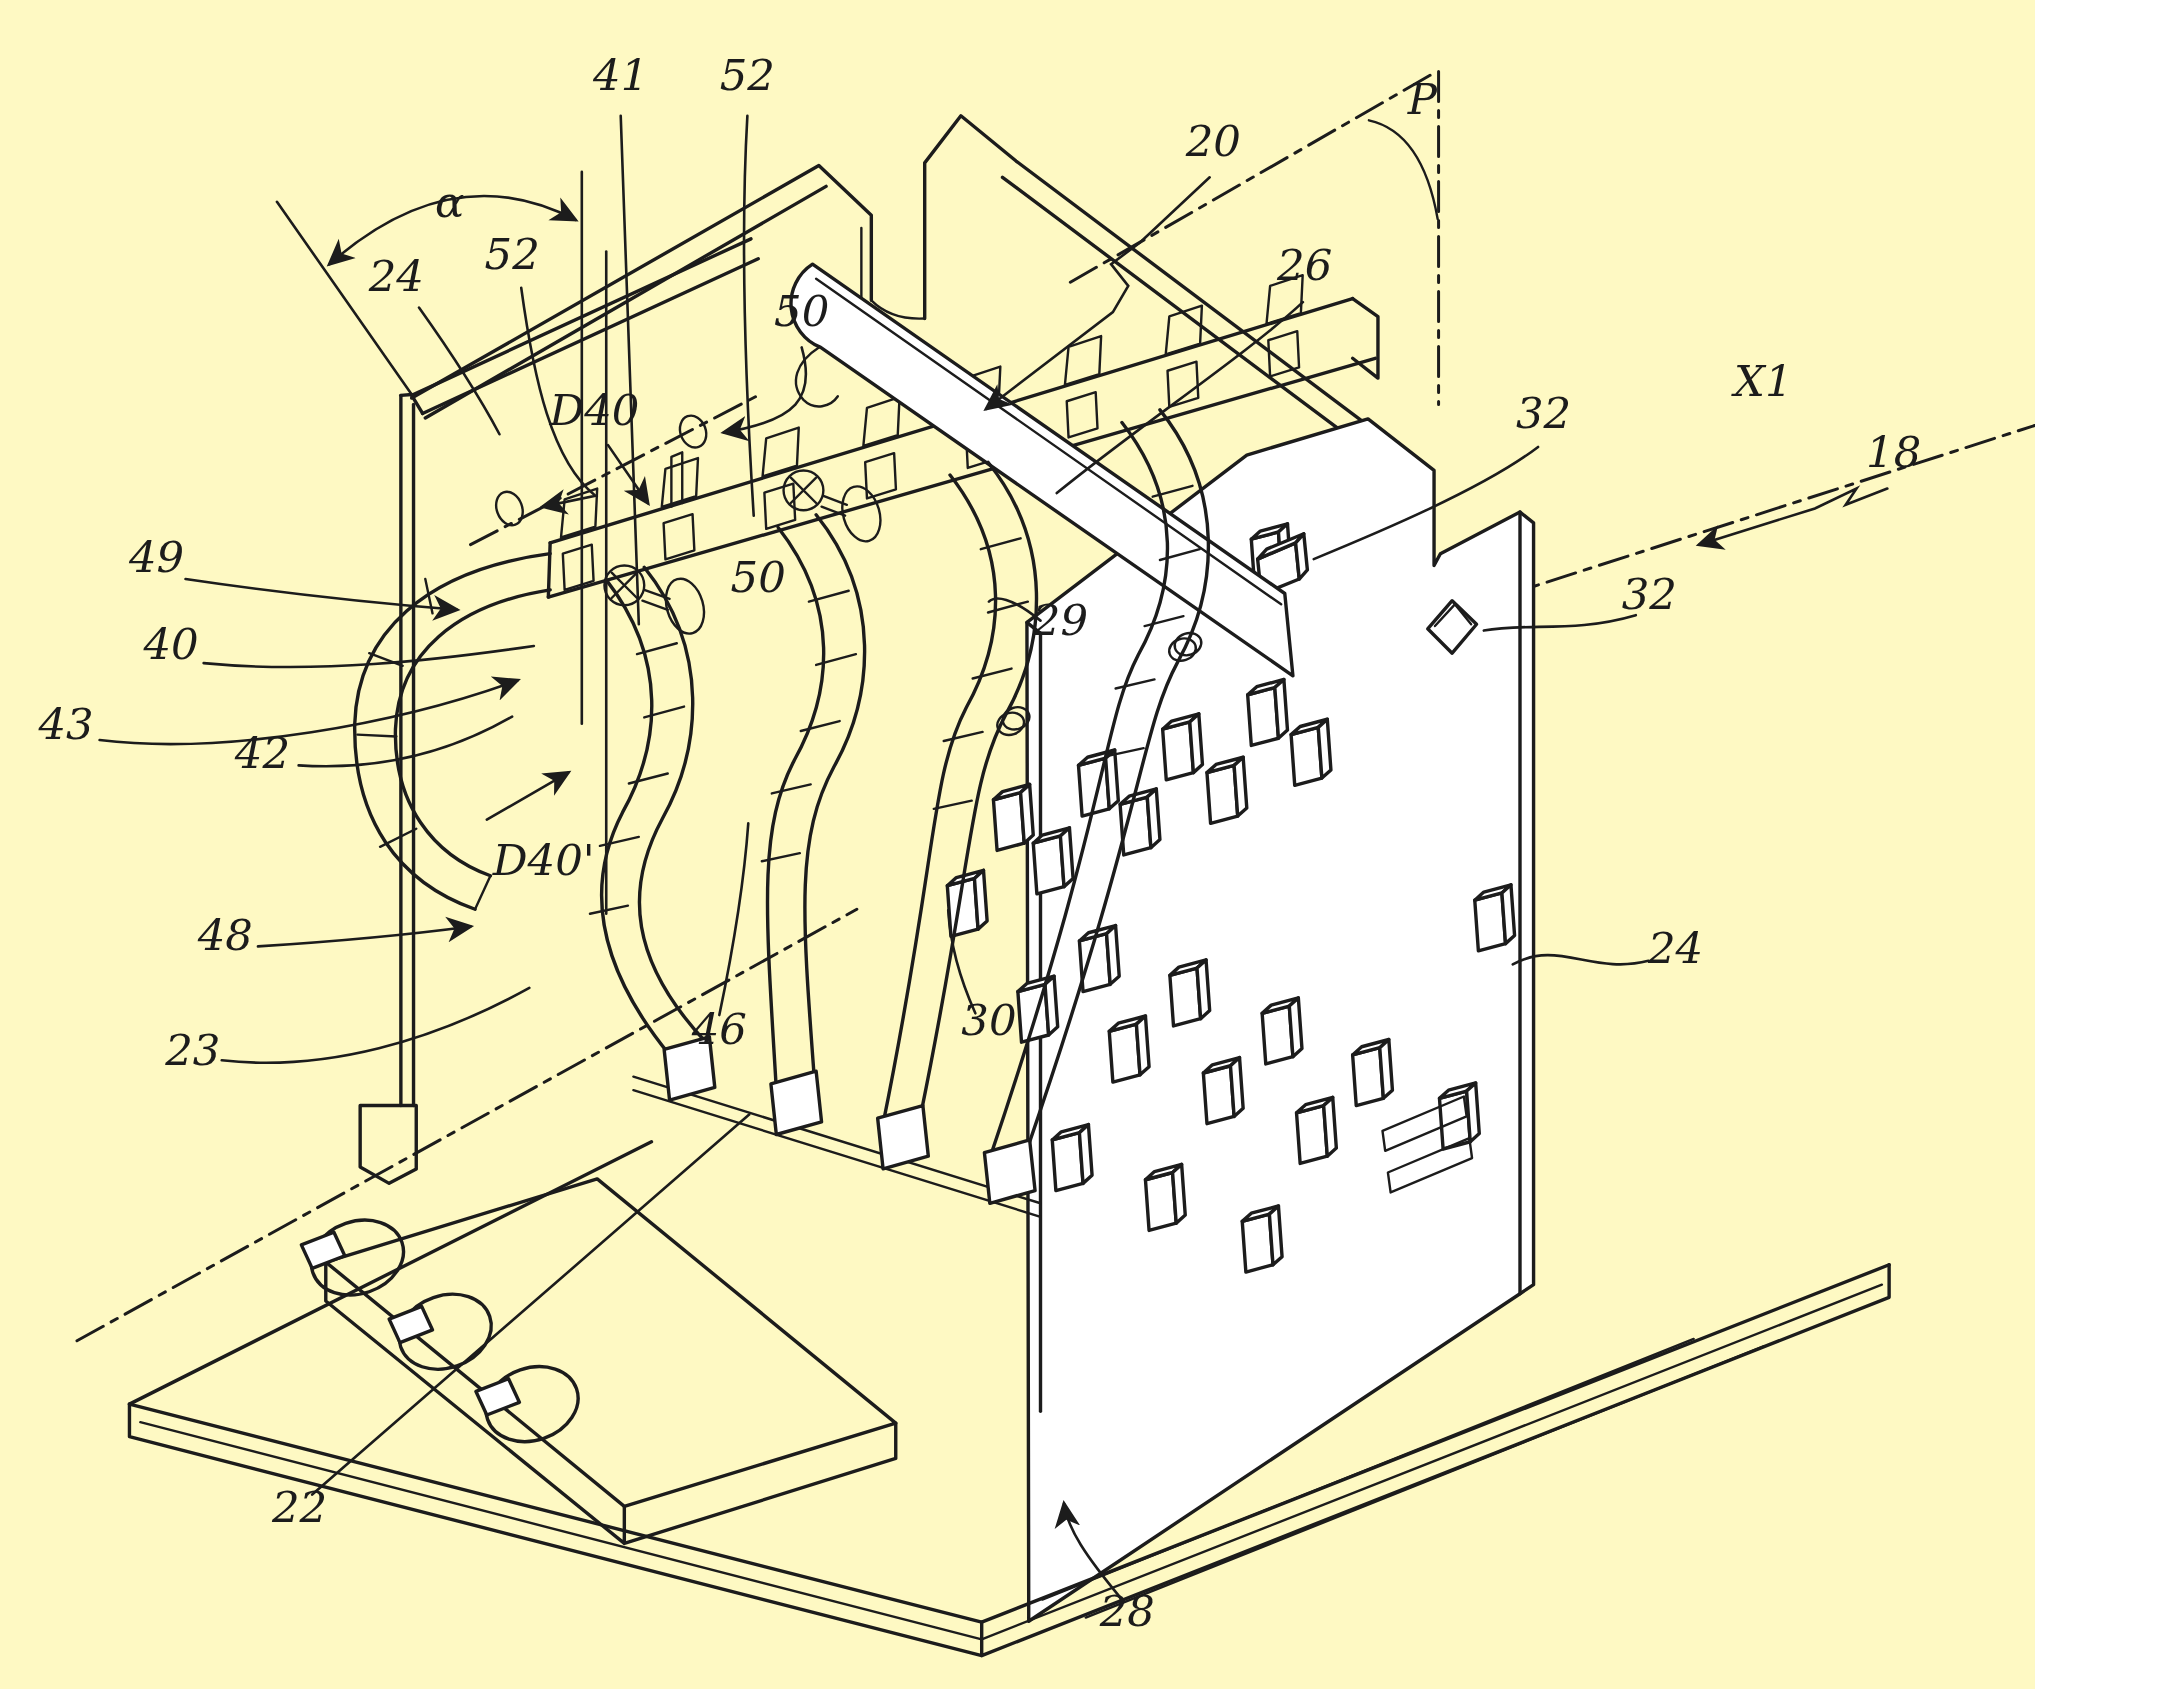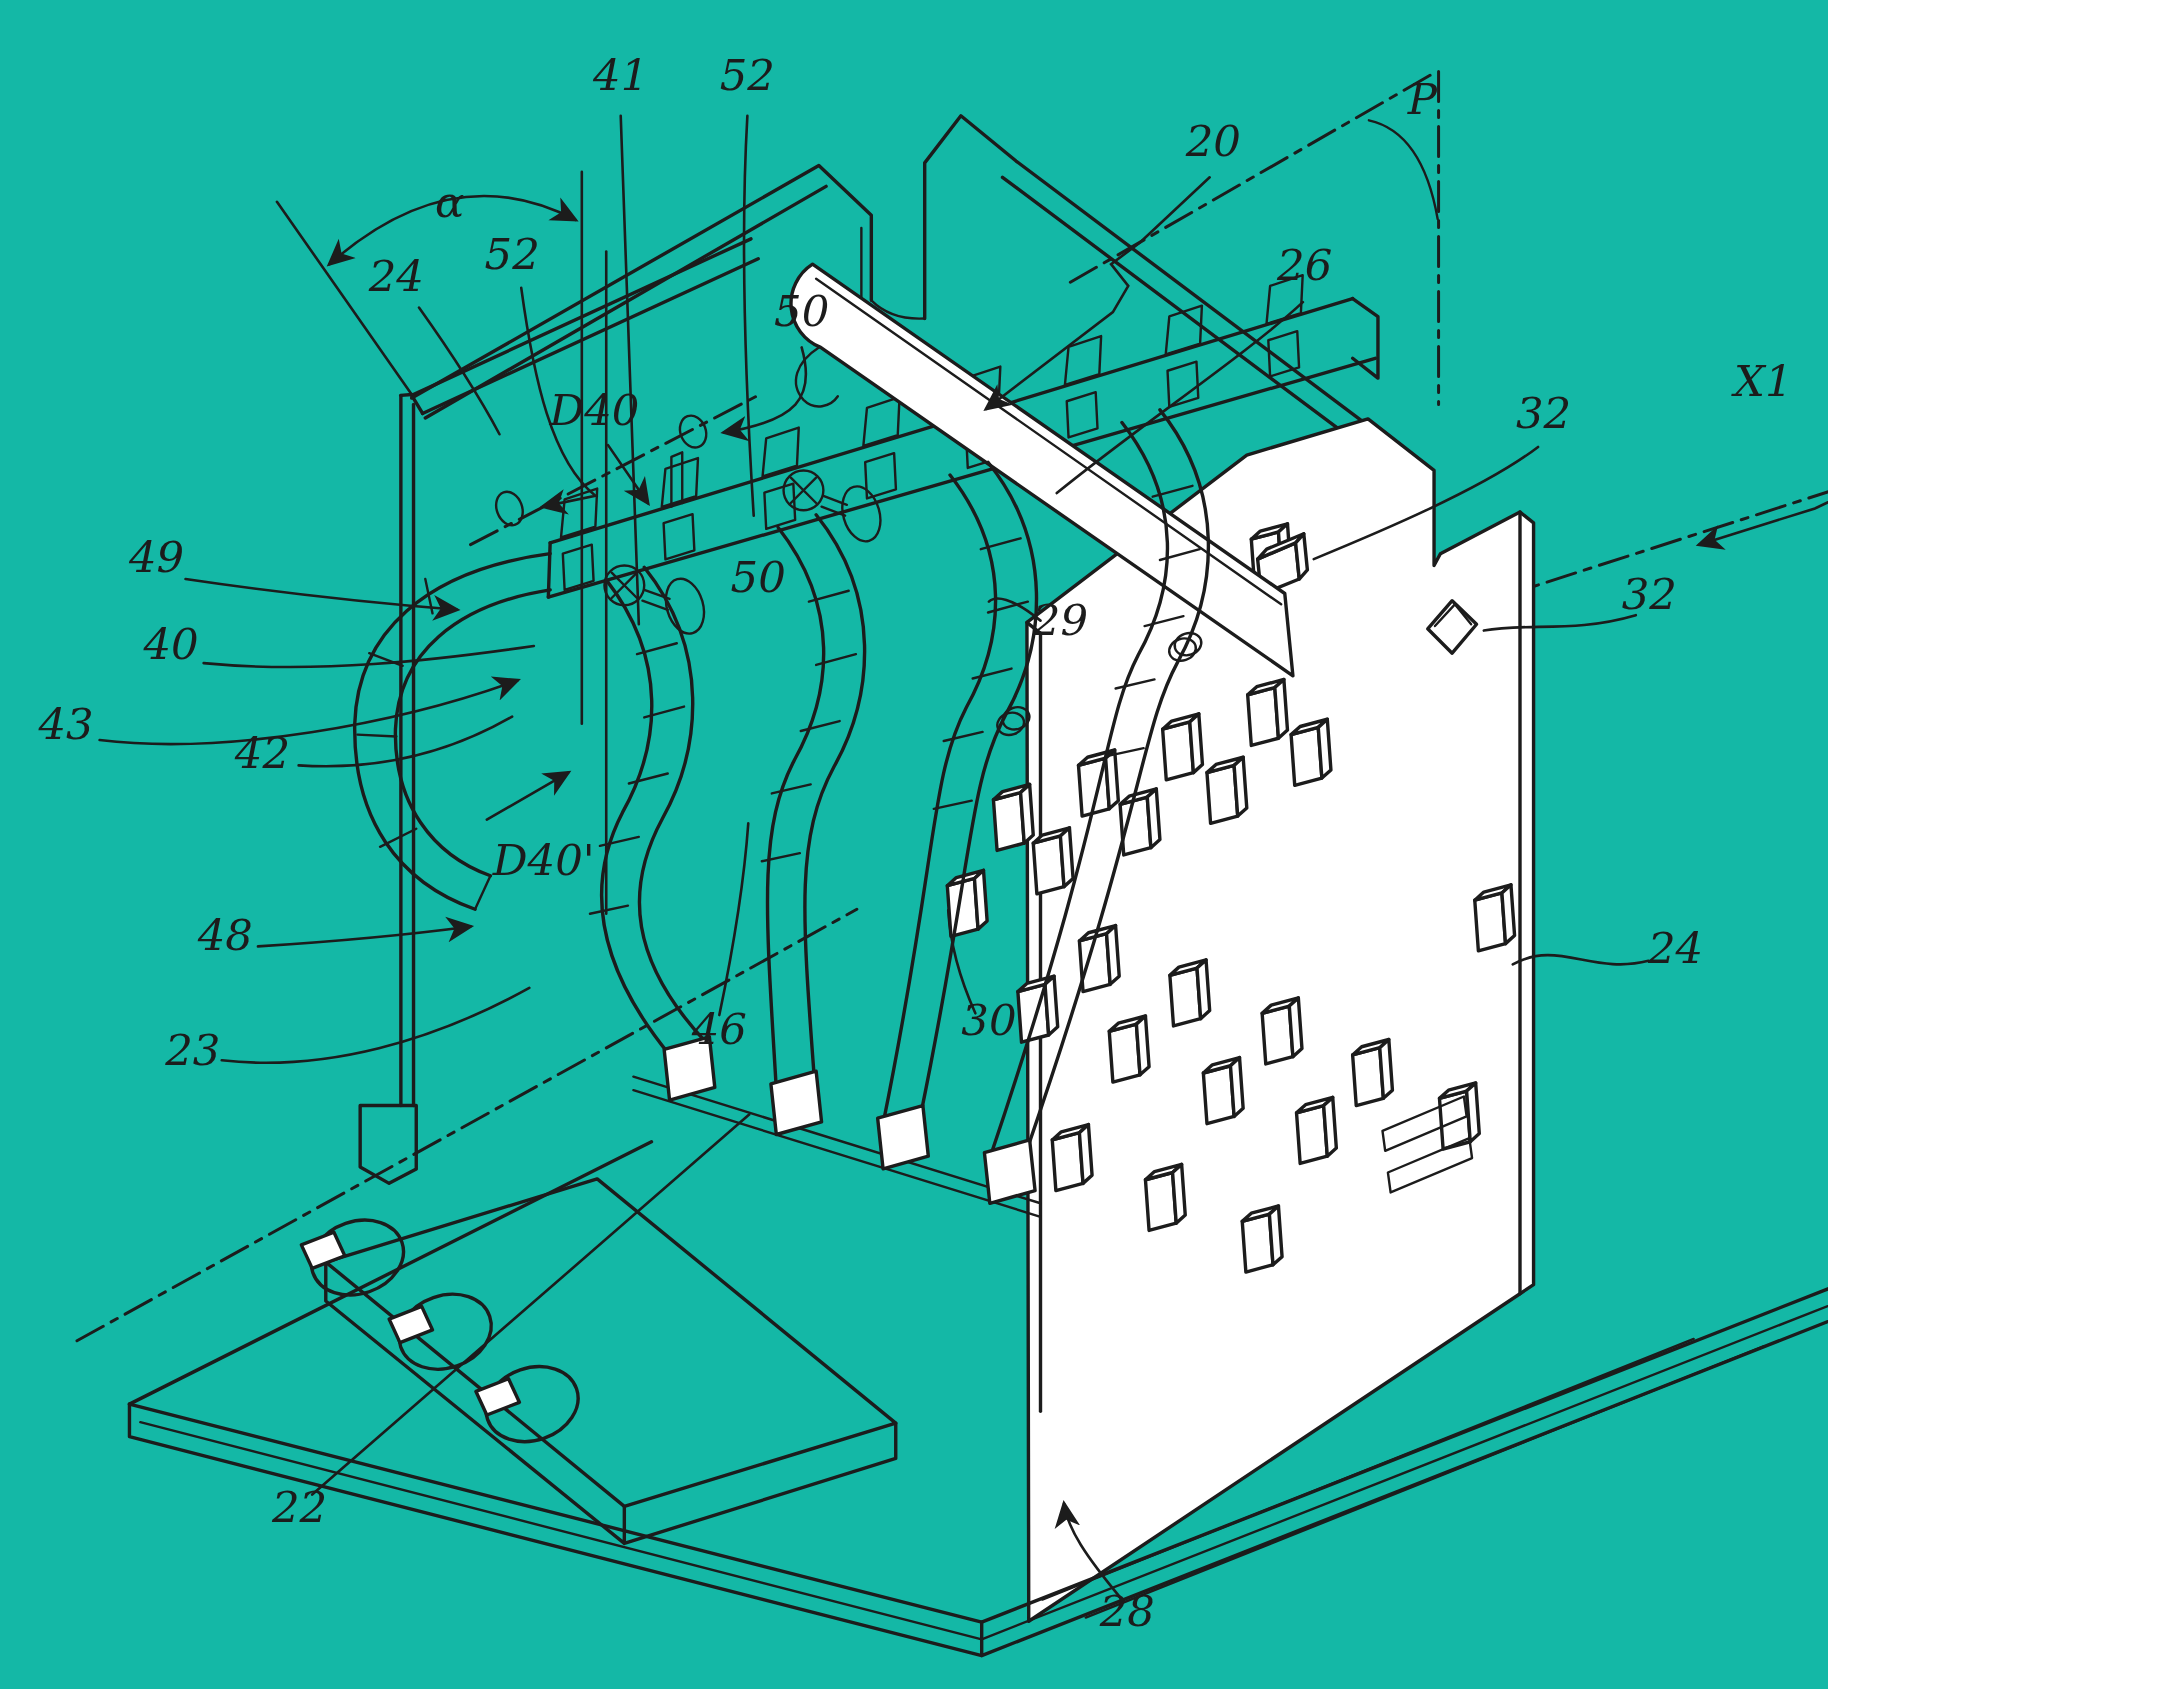--- a/index.html
+++ b/index.html
@@ -1,17 +1,17 @@
 <!DOCTYPE html>
 <html style="font-size:14.5px"><head>
 <meta charset="utf-8">
 <style>
   html,body{margin:0;padding:0;background:#ffffff;}
   body{width:2176px;height:1690px;font-family:"DejaVu Serif",serif;}
-  #stage{position:relative;width:1828px;height:1690px;background:#14b8a6;overflow:hidden;}
+  #stage{position:relative;width:2035px;height:1690px;background:#fef9c3;overflow:hidden;}
   svg{position:absolute;left:0;top:0;}
   svg *{vector-effect:non-scaling-stroke;}
   .geo{fill:none;stroke:#1c1c1c;stroke-width:3.4;stroke-linecap:round;stroke-linejoin:round;}
   .geoThin{fill:none;stroke:#1c1c1c;stroke-width:2.4;stroke-linecap:round;stroke-linejoin:round;}
   .white{fill:#ffffff;stroke:#1c1c1c;stroke-width:3.4;stroke-linejoin:round;}
   .lead{fill:none;stroke:#1c1c1c;stroke-width:2.6;stroke-linecap:round;}
   .cline{fill:none;stroke:#1c1c1c;stroke-width:3;stroke-dasharray:30 9 7 9;stroke-linecap:round;}
   .dim{fill:none;stroke:#1c1c1c;stroke-width:2.6;stroke-linecap:round;}
   .lbl{font-family:"DejaVu Serif",serif;font-style:italic;font-size:48px;fill:#1c1c1c;}
 </style>

